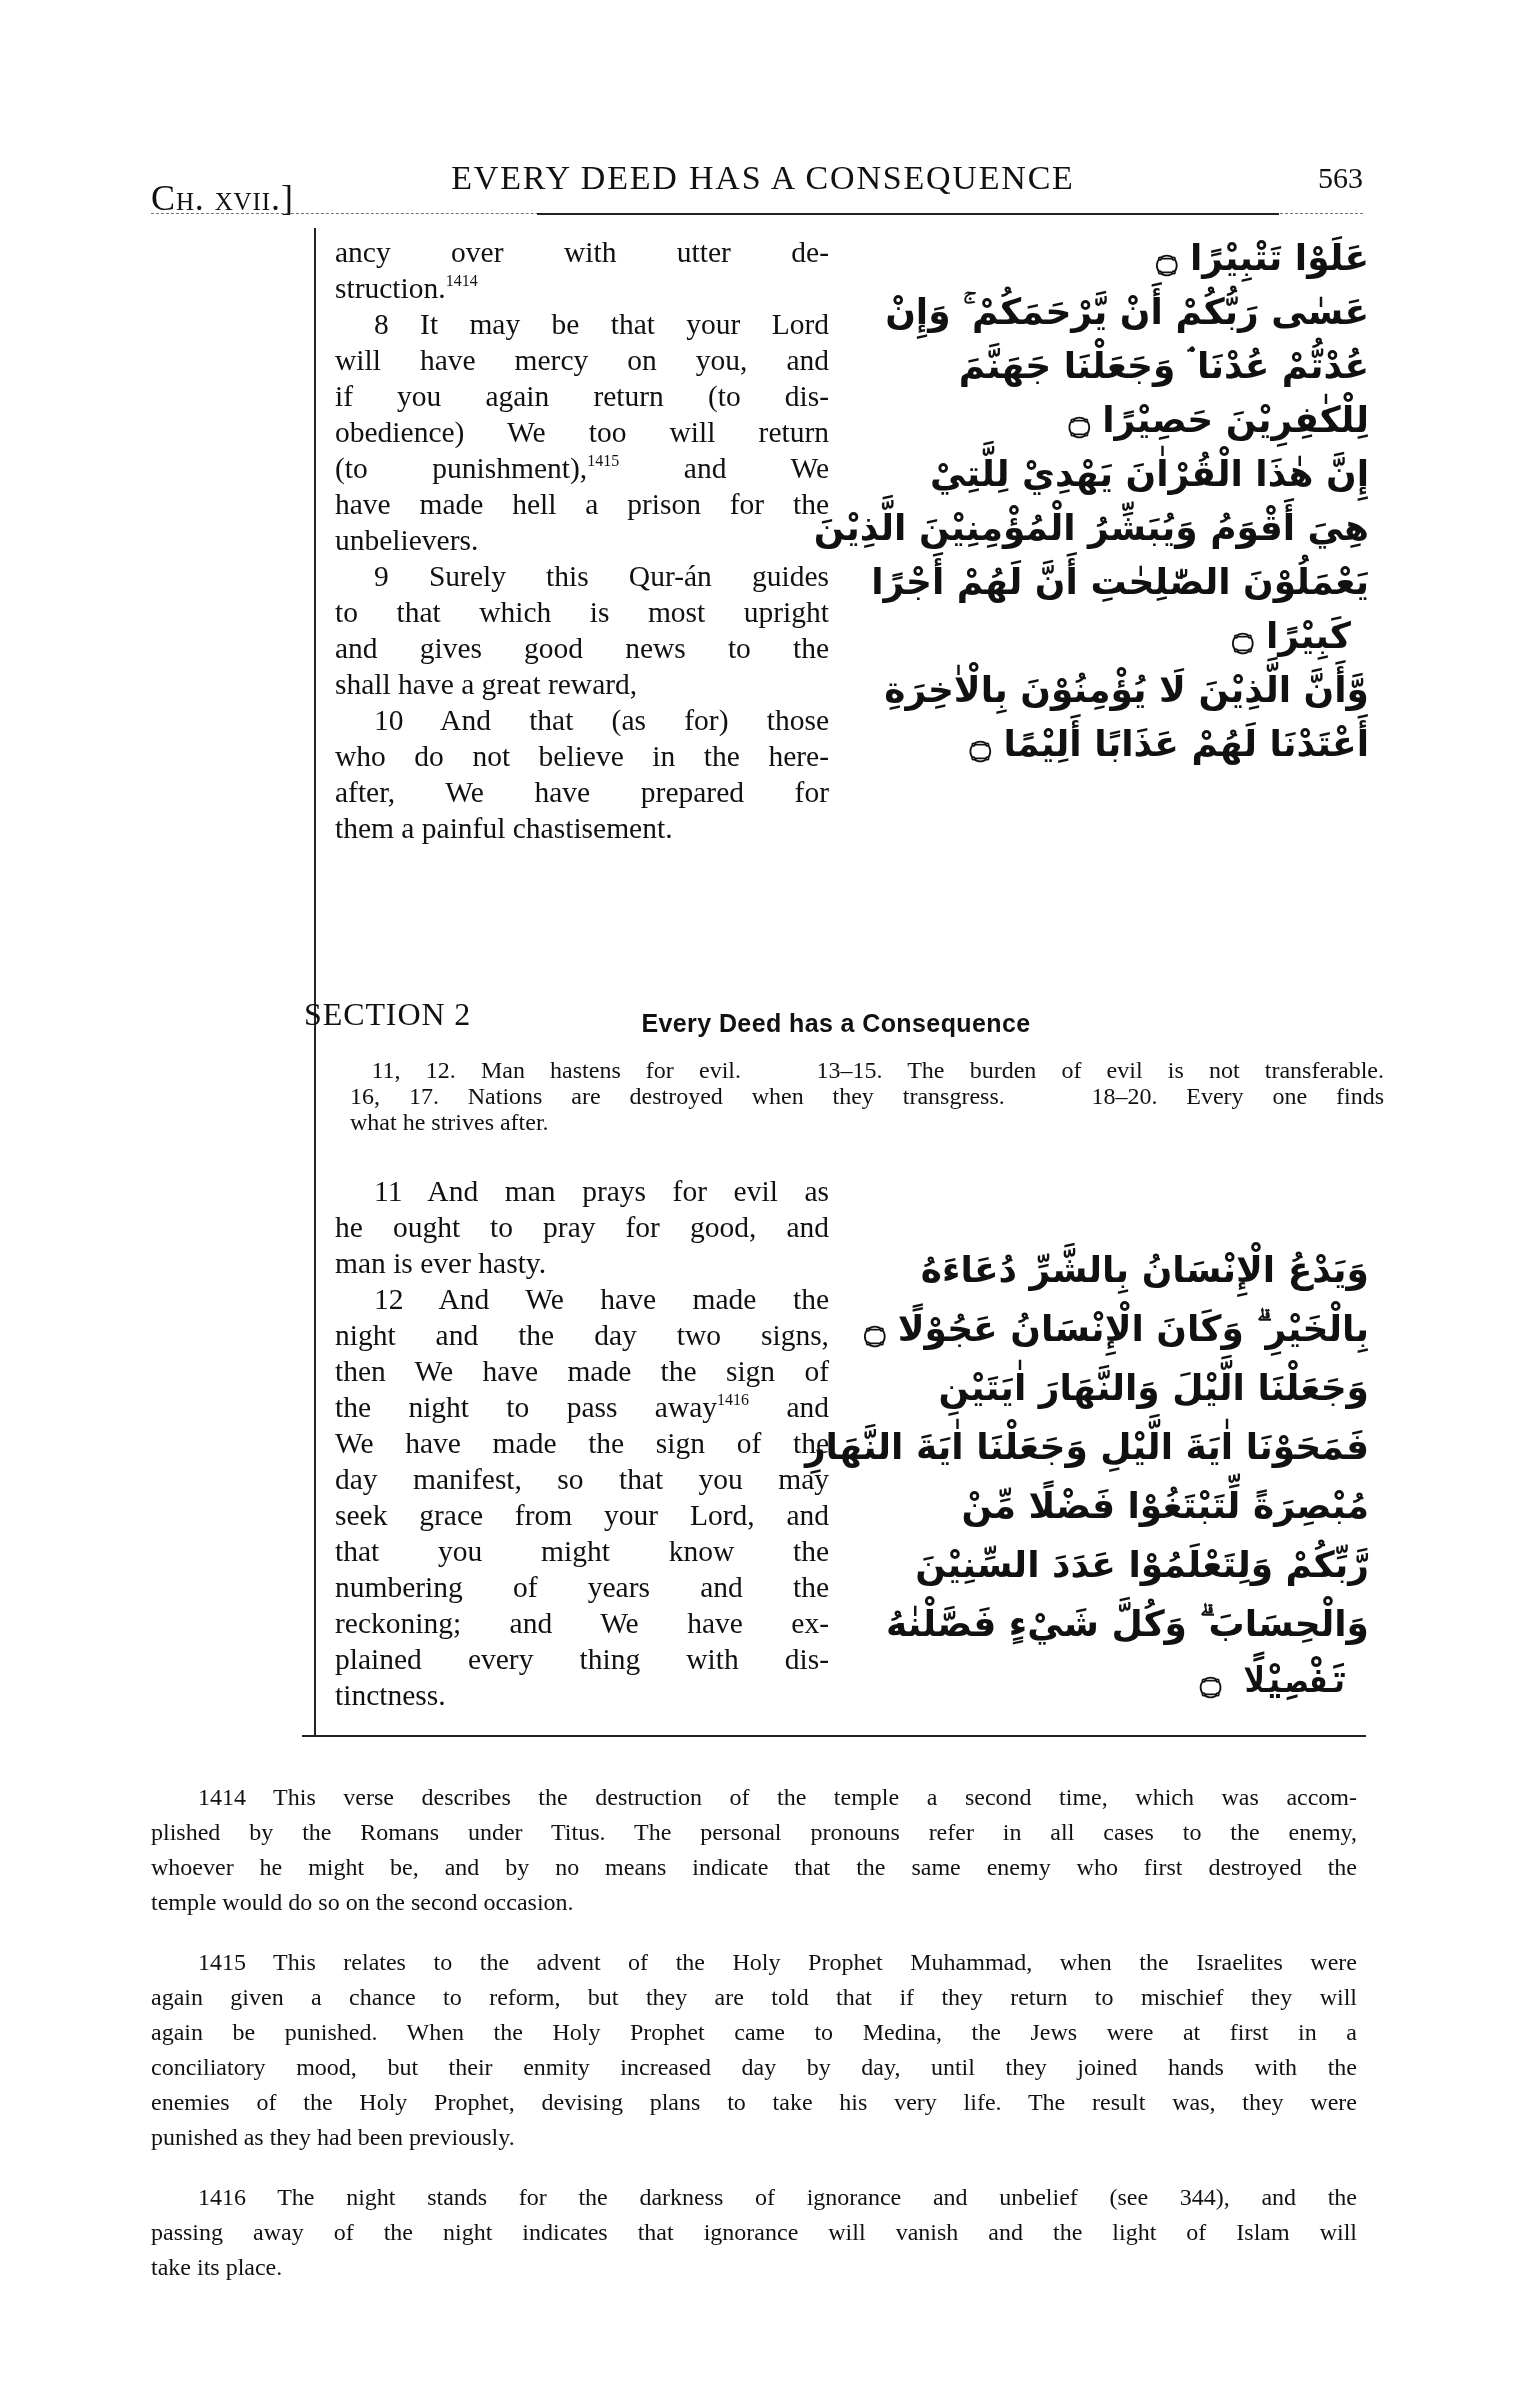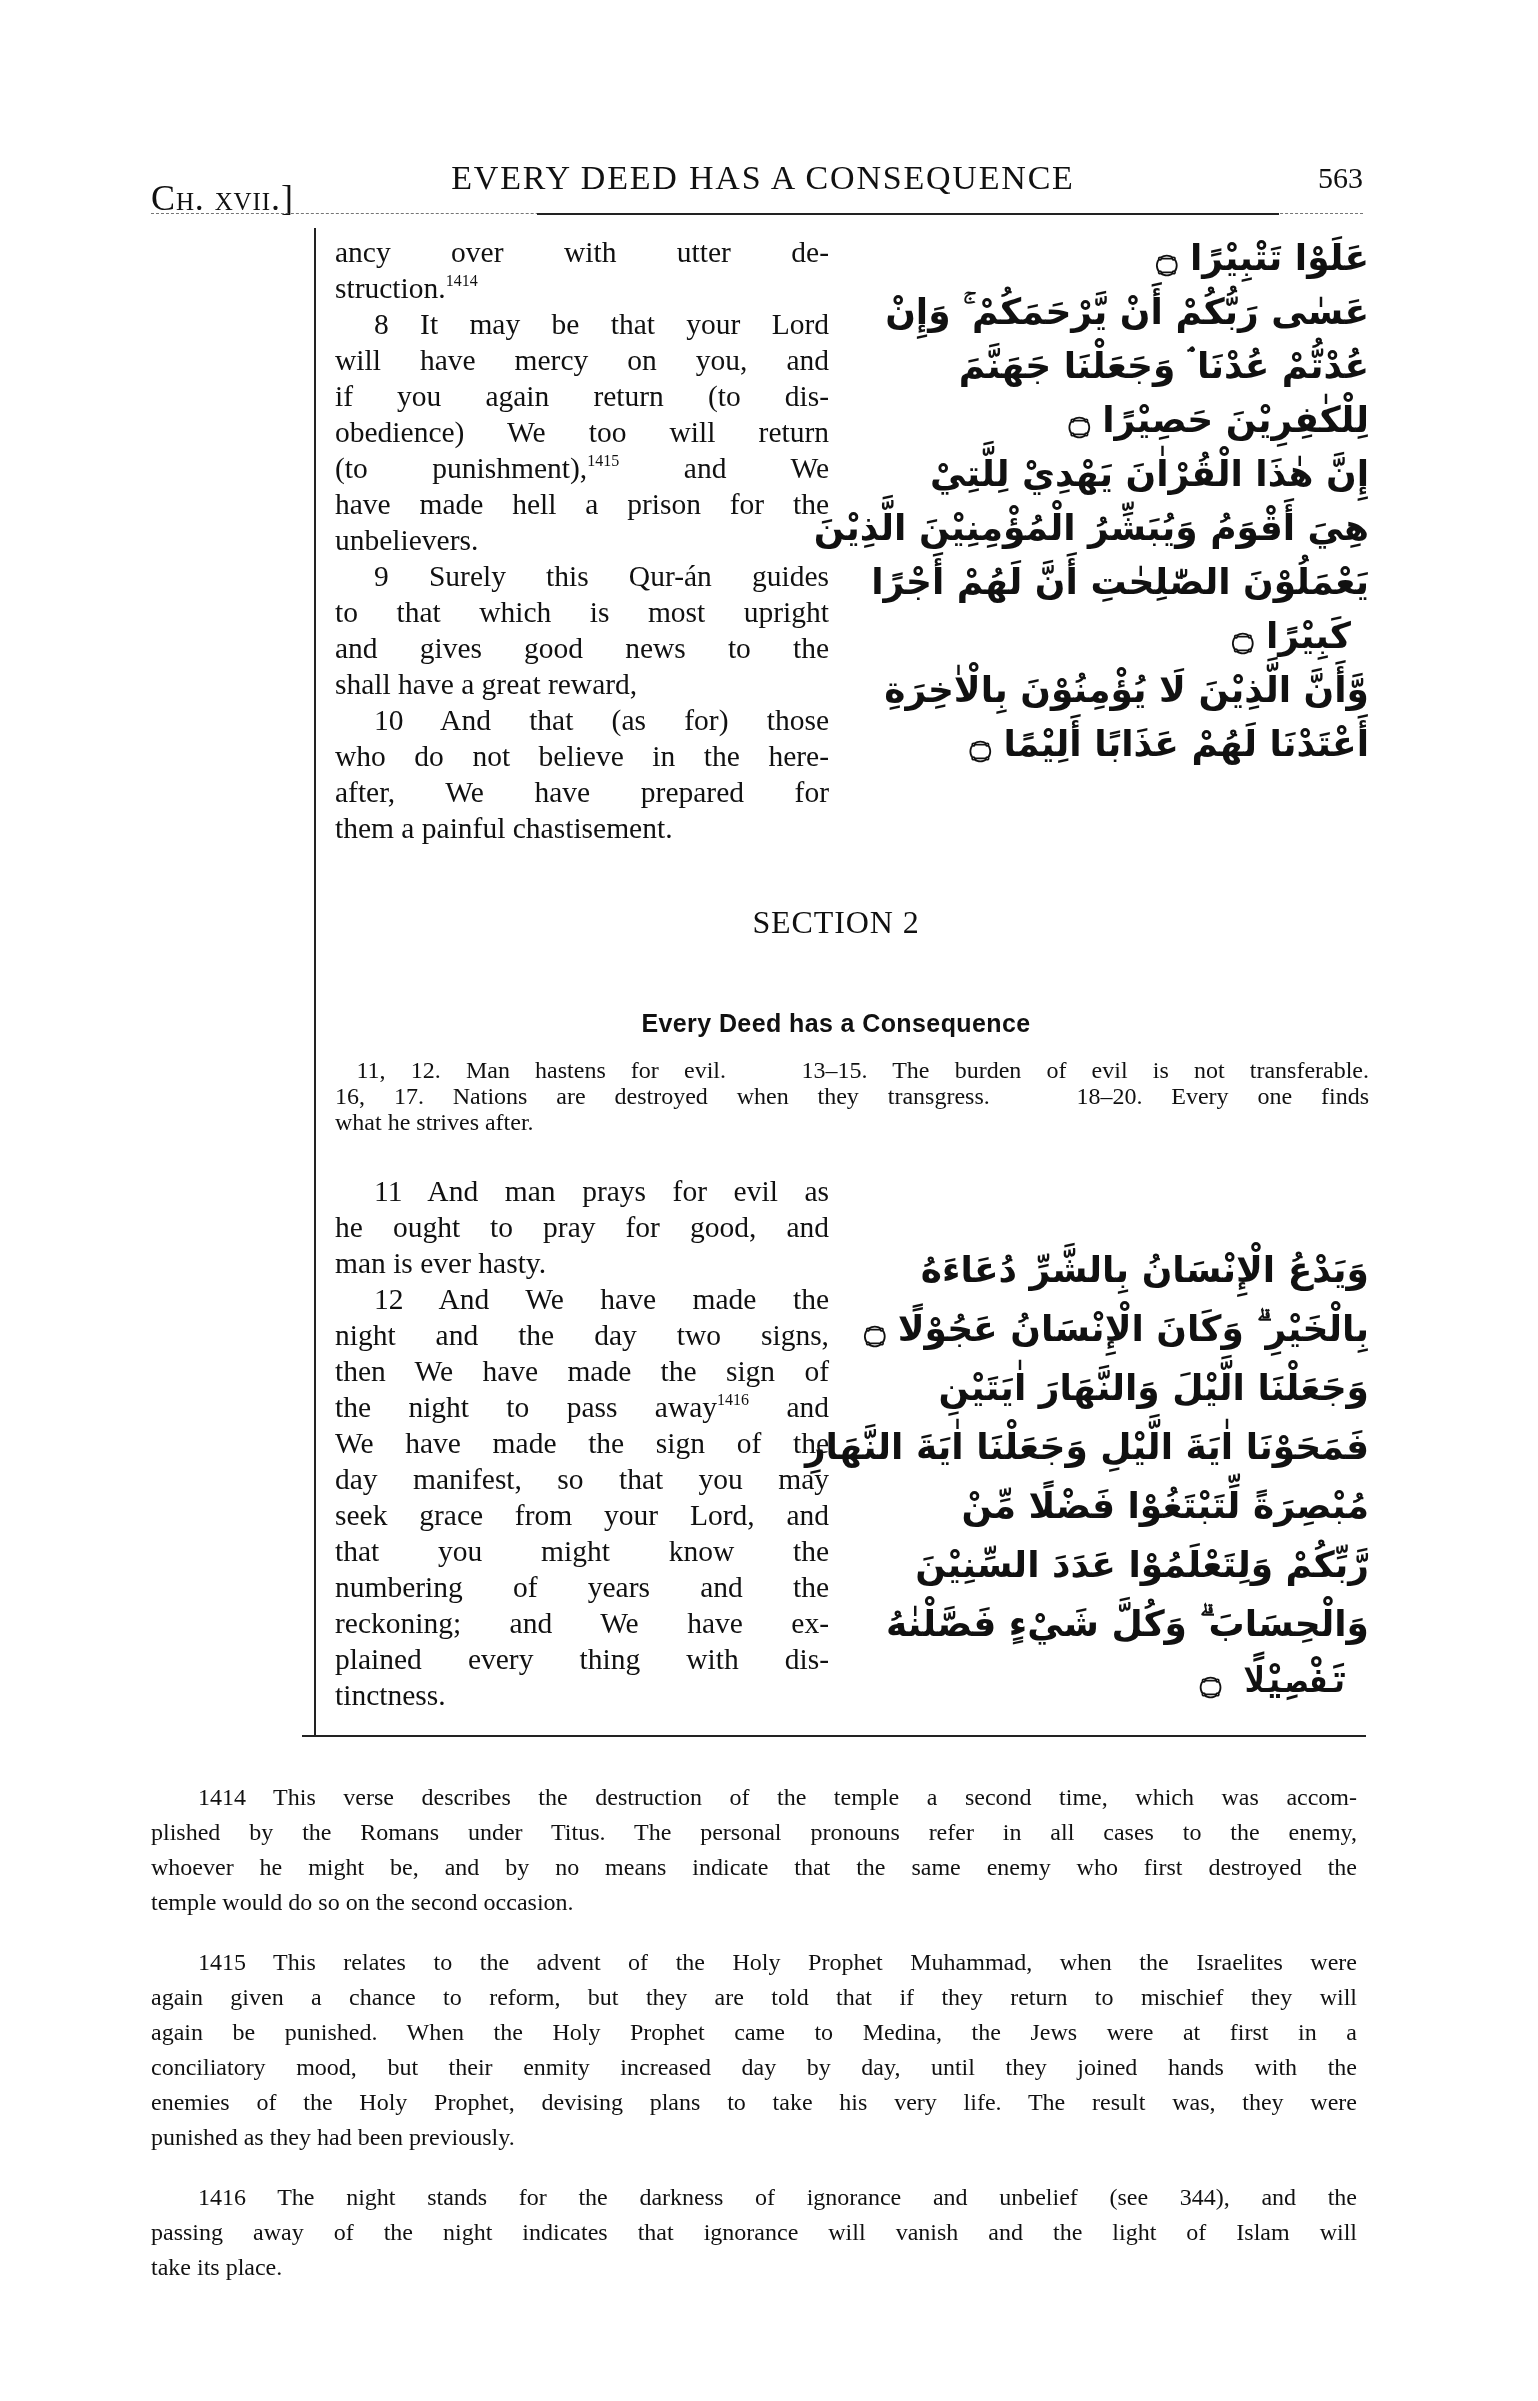--- a/index.html
+++ b/index.html
@@ -12,23 +12,23 @@
   .rule-top { top: 213px; left: 151px; width: 1212px; height: 0; border-top: 1.8px dashed #555; opacity: 0.8; }
   .rule-top-solid { top: 213px; left: 537px; width: 742px; height: 1.8px; background: #222; }
   .vline { left: 314px; top: 228px; width: 1.8px; height: 1507px; background: #222; }
   .col-en { left: 335px; width: 494px; font-family: "Liberation Serif", serif; font-size: 29.5px; line-height: 36px; }
   .col-en .ln { display: block; text-align: justify; text-align-last: justify; height: 36px; white-space: nowrap; overflow: visible; }
   .col-en .ln.last { text-align-last: left; }
   .col-en .ind { padding-left: 39px; }
   sup { font-size: 16px; vertical-align: 12.5px; line-height: 0; }
   .col-ar { left: 841px; width: 528px; direction: rtl; font-family: "DejaVu Sans", sans-serif; font-size: 36px; line-height: 54px; font-weight: bold; }
   .col-ar .aln { display: block; white-space: nowrap; text-align: right; height: 54px; }
-  .section-title { top: 904px; left: 304px; width: 1064px; text-align: center; font-family: "Liberation Serif", serif; font-size: 32px; letter-spacing: 0.9px; }
+  .section-title { top: 996px; left: 304px; width: 1064px; font-family: "Liberation Serif", serif; font-size: 32px; letter-spacing: 0.9px; }
   .section-sub { top: 1009px; left: 304px; width: 1064px; text-align: center; font-family: "Liberation Sans", sans-serif; font-size: 25px; font-weight: bold; letter-spacing: 0.4px; }
-  .summary { top: 1057px; left: 335px; width: 1034px; font-family: "Liberation Serif", serif; font-size: 24px; line-height: 26px; }
+  .summary { top: 1057px; left: 350px; width: 1034px; font-family: "Liberation Serif", serif; font-size: 24px; line-height: 26px; }
   .summary .ln { display: block; text-align: justify; text-align-last: justify; white-space: nowrap; }
   .summary .ln.first { padding-left: 21.5px; }
   .summary .ln.last { text-align-last: left; }
   .rule-fn { top: 1735px; left: 302px; width: 1064px; height: 1.8px; background: #222; }
   .footnotes { top: 1755px; left: 151px; width: 1206px; font-family: "Liberation Serif", serif; font-size: 24px; line-height: 35px; }
   .footnotes .ln { display: block; text-align: justify; text-align-last: justify; white-space: nowrap; height: 35px; }
   .footnotes .ln.first { padding-left: 47px; margin-top: 25px; }
   .footnotes .ln.last { text-align-last: left; }
   .fn-block { margin-bottom: 2.7px; }
 </style>

